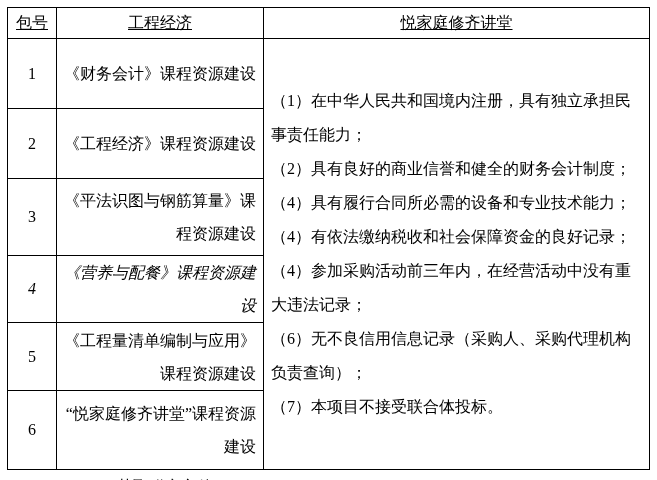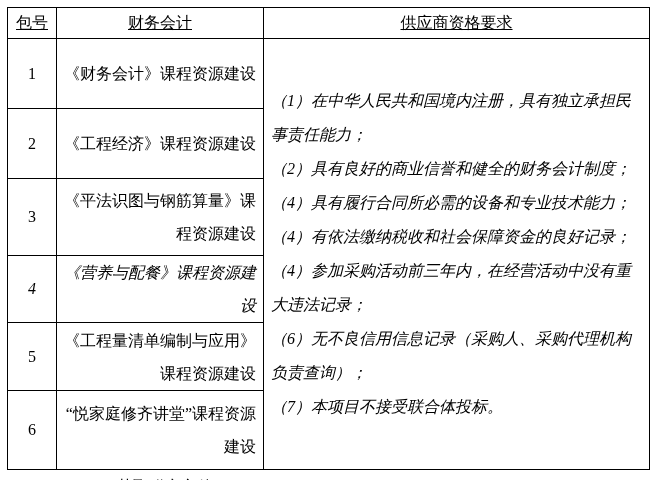--- a/index.html
+++ b/index.html
@@ -46,21 +46,20 @@
     text-align: center;
   }
   td.content-cell {
     text-align: right;
     line-height: 33px;
     padding: 0 7px;
   }
   td.qual-cell {
     vertical-align: middle;
     padding: 0 6px 0 7px;
-    font-style: italic;
   }
   td.qual-cell p {
     margin: 0;
     font-size: 16px;
     line-height: 34px;
     text-align: left;
   }
   tr.row-1 td { height: 70px; }
   tr.row-2 td { height: 70px; }
   tr.row-3 td { height: 77px; }
@@ -81,22 +80,22 @@
 
   <table class="proc-table">
     <colgroup>
       <col class="c-no">
       <col class="c-content">
       <col class="c-qual">
     </colgroup>
     <thead>
       <tr>
         <th class="header-cell">包号</th>
-        <th class="header-cell">财务会计</th>
-        <th class="header-cell">供应商资格要求</th>
+        <th class="header-cell">工程经济</th>
+        <th class="header-cell">悦家庭修齐讲堂</th>
       </tr>
     </thead>
     <tbody>
       <tr class="row-1">
         <td class="no-cell">1</td>
         <td class="content-cell">《财务会计》课程资源建设</td>
         <td class="qual-cell" rowspan="6">
           <p>（1）在中华人民共和国境内注册，具有独立承担民事责任能力；</p>
           <p>（2）具有良好的商业信誉和健全的财务会计制度；</p>
           <p>（4）具有履行合同所必需的设备和专业技术能力；</p>

